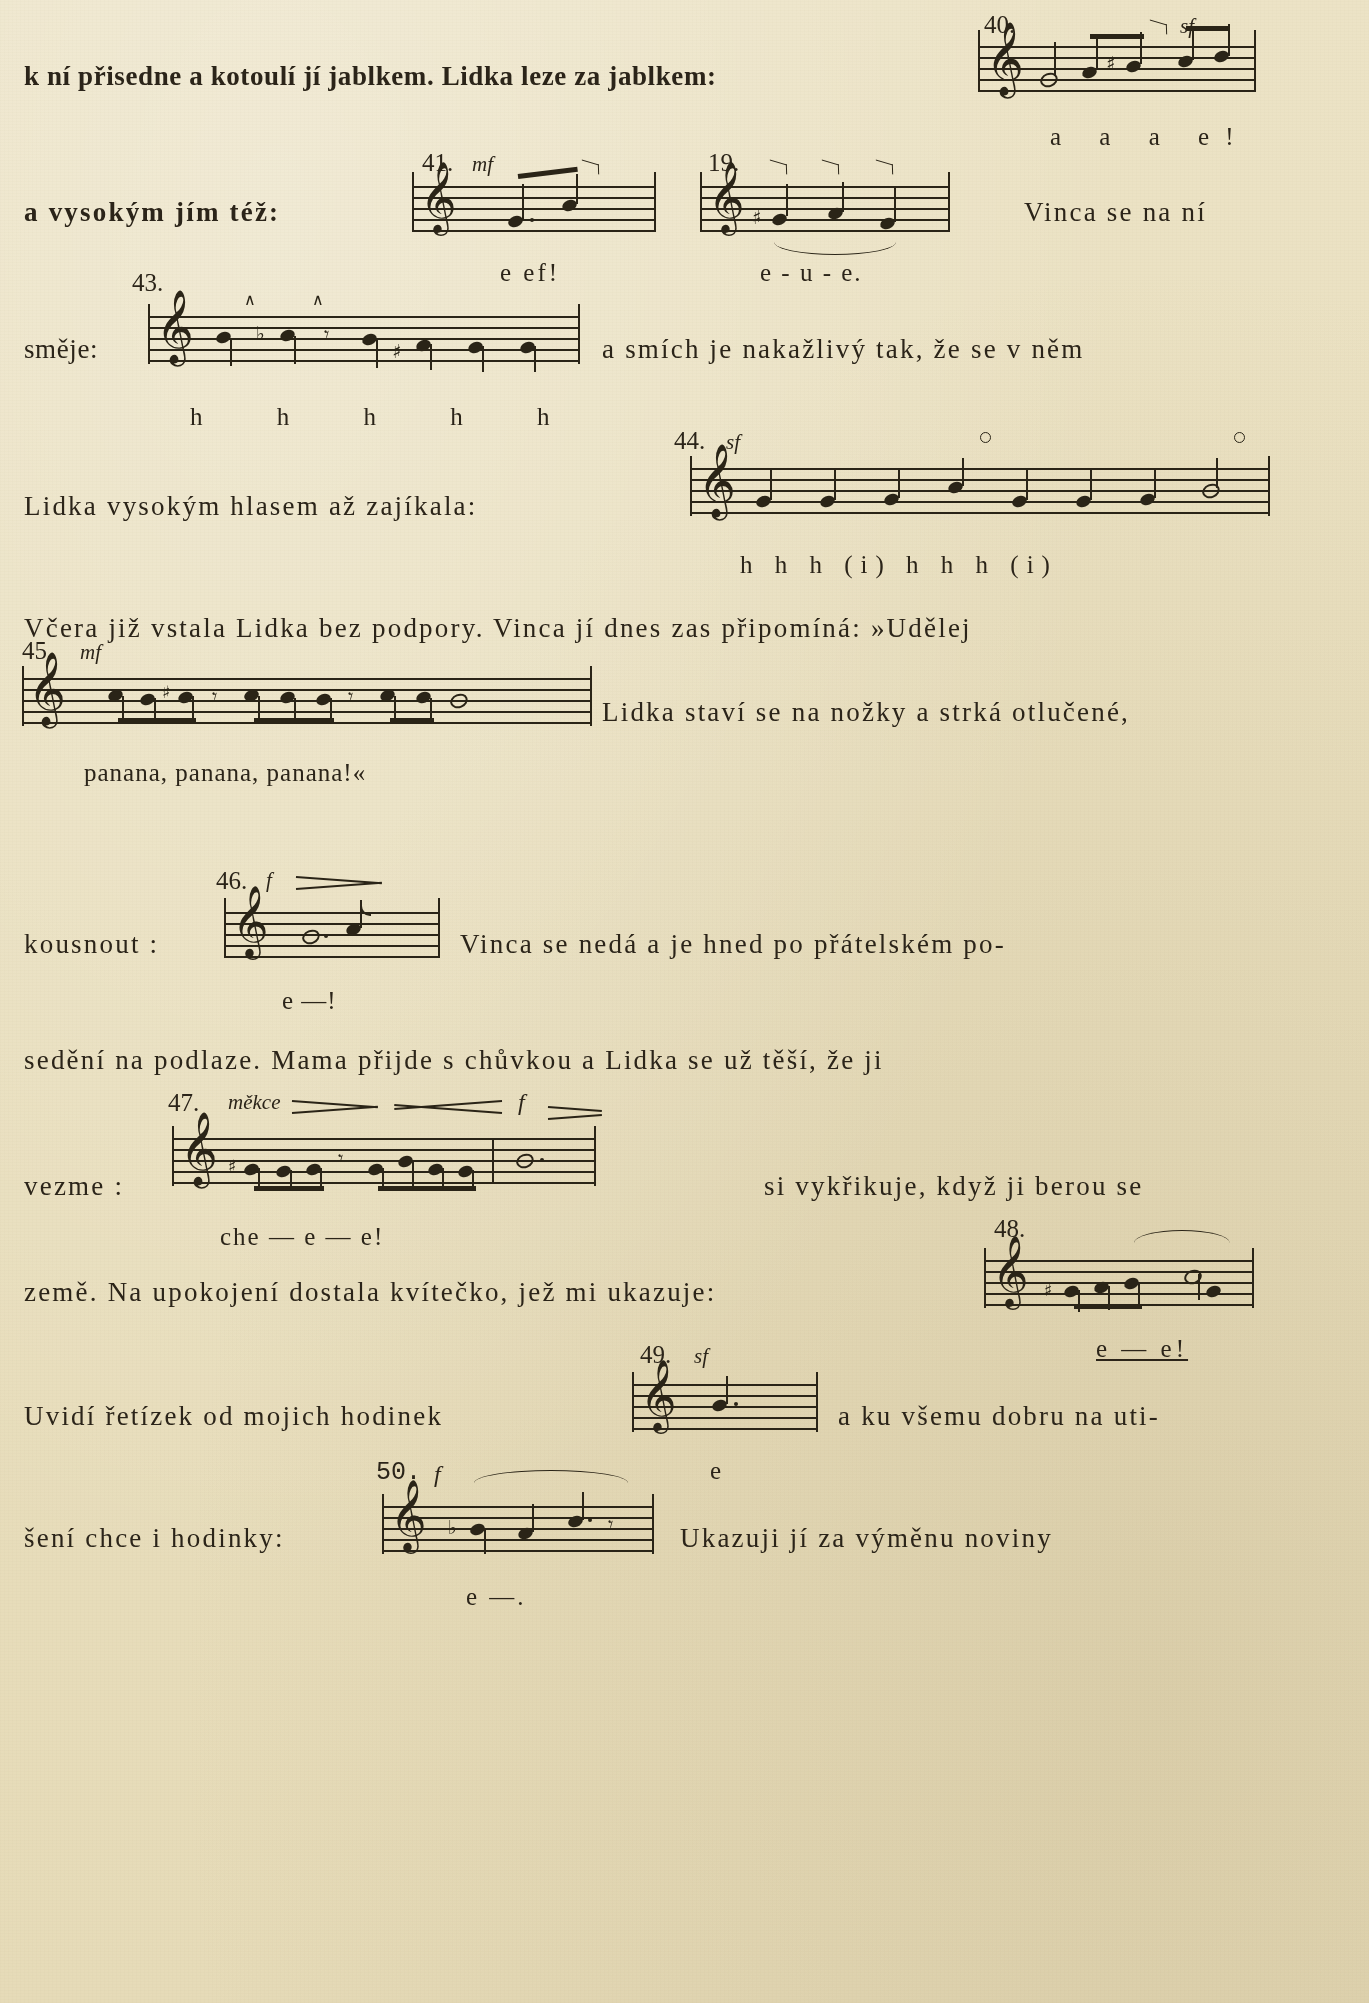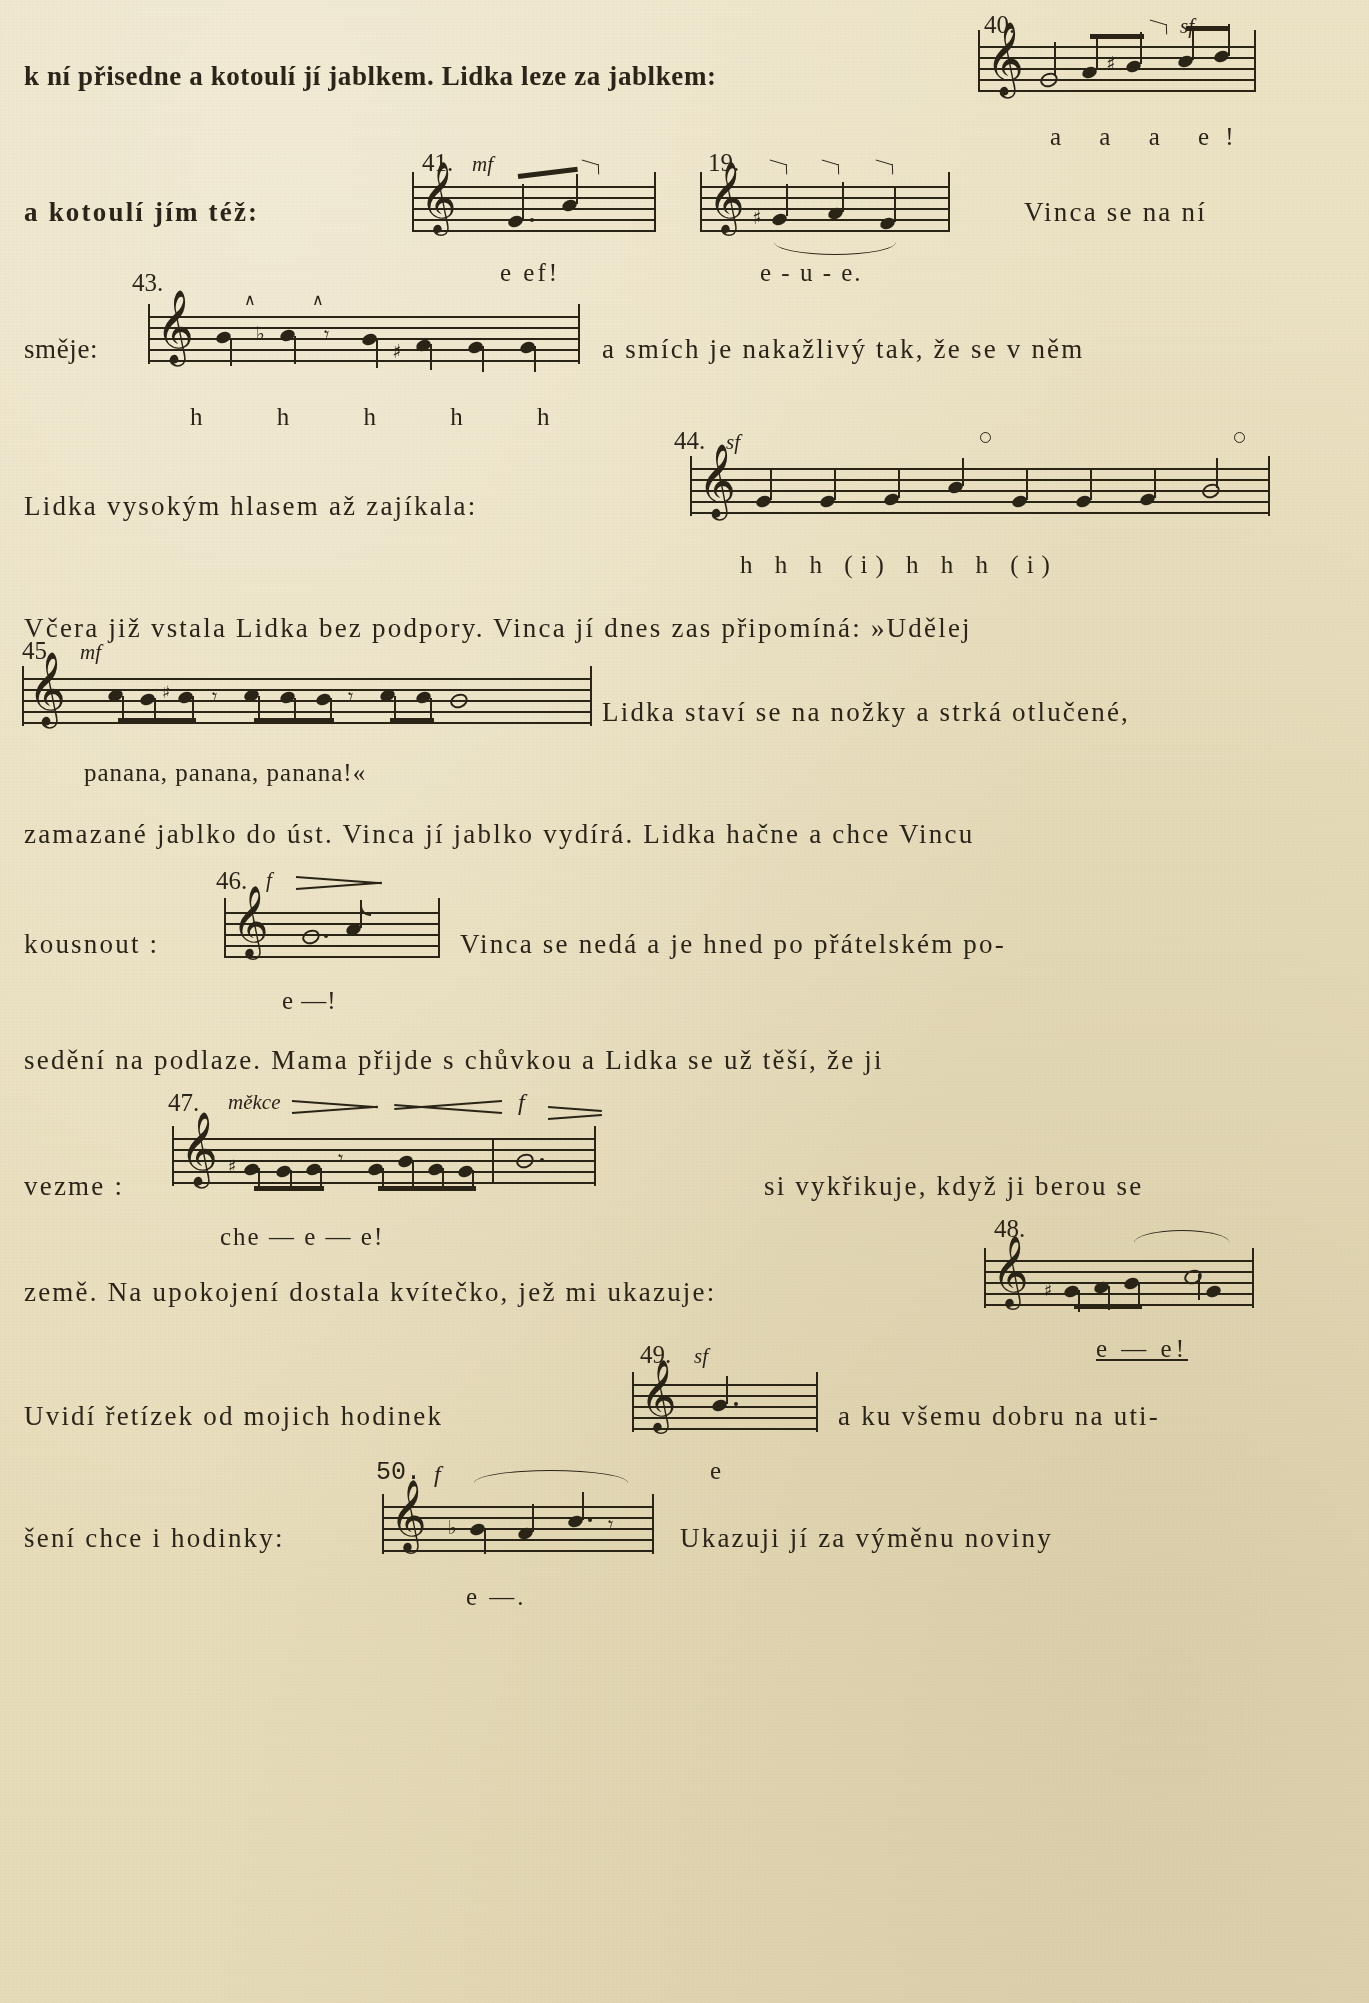--- a/index.html
+++ b/index.html
@@ -239,21 +239,21 @@
         <div class="note" style="left:200px; top:10px;"></div>
         <div class="stem" style="left:214px; top:-18px; height:32px;"></div>
         <div class="note" style="left:236px; top:5px;"></div>
         <div class="stem" style="left:250px; top:-22px; height:32px;"></div>
         <div class="beam" style="left:208px; top:-20px; width:44px;"></div>
       </div>
       <div class="lyr" style="left:72px; top:94px; letter-spacing:16px;">a   a   a   e!</div>
     </div>
 
     <div class="line" style="left:24px; top:198px;">
-      <span class="txt b sp">a kotoulí jím též:</span>
+      <span class="txt b sp">a vysokým jím též:</span>
     </div>
 
     <div class="music" style="position:absolute; left:412px; top:168px; width:244px; height:96px;">
       <div class="numlab" style="left:10px; top:-18px;">41.</div>
       <div class="dyn" style="left:60px; top:-14px;">mf</div>
       <div class="accent" style="left:170px; top:-6px;"></div>
       <div class="staff" style="position:absolute; left:0; top:18px; width:244px; height:44px;">
         <div class="ln" style="top:0"></div>
           <div class="ln" style="top:11px"></div>
           <div class="ln" style="top:22px"></div>
@@ -420,23 +420,20 @@
         <div class="beam" style="left:368px; top:40px; width:44px;"></div>
         <div class="note hollow" style="left:428px; top:16px;"></div>
       </div>
       <div class="lyr" style="left:62px; top:100px; letter-spacing:1px;">panana,  panana,  panana!«</div>
     </div>
 
     <div class="line" style="left:602px; top:698px;">
       <span class="txt sp">Lidka staví se na nožky a strká otlučené,</span>
     </div>
 
-    <div class="line" style="left:24px; top:820px;">
-      <span class="txt sp">zamazané jablko do úst. Vinca jí jablko vydírá. Lidka hačne a chce Vincu</span>
-    </div>
 
     <div class="line" style="left:24px; top:930px;">
       <span class="txt sp">kousnout :</span>
     </div>
 
     <div class="music" style="position:absolute; left:224px; top:890px; width:216px; height:106px;">
       <div class="numlab" style="left:-8px; top:-22px;">46.</div>
       <div class="dyn" style="left:42px; top:-20px;">f</div>
       <div class="hair cresc" style="left:72px; top:-14px; width:86px;"></div>
       <div class="staff" style="position:absolute; left:0; top:22px; width:216px; height:44px;">

